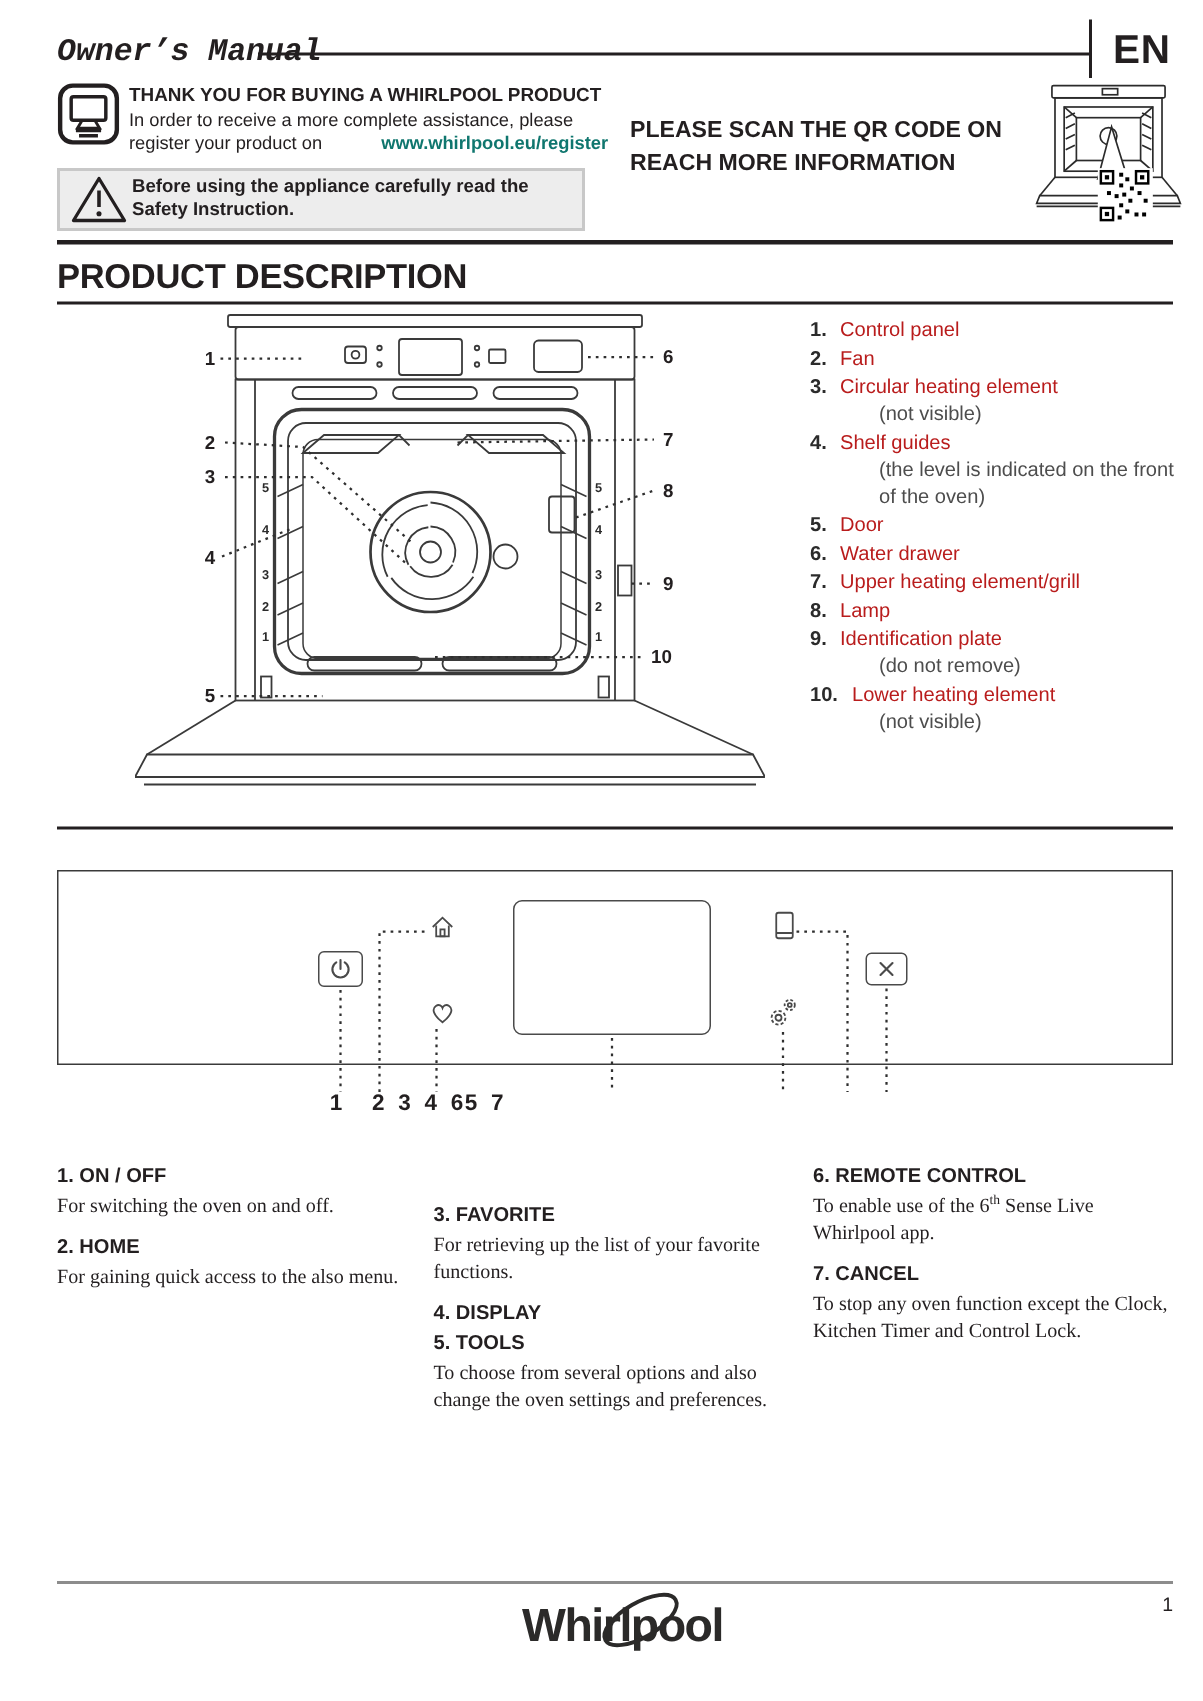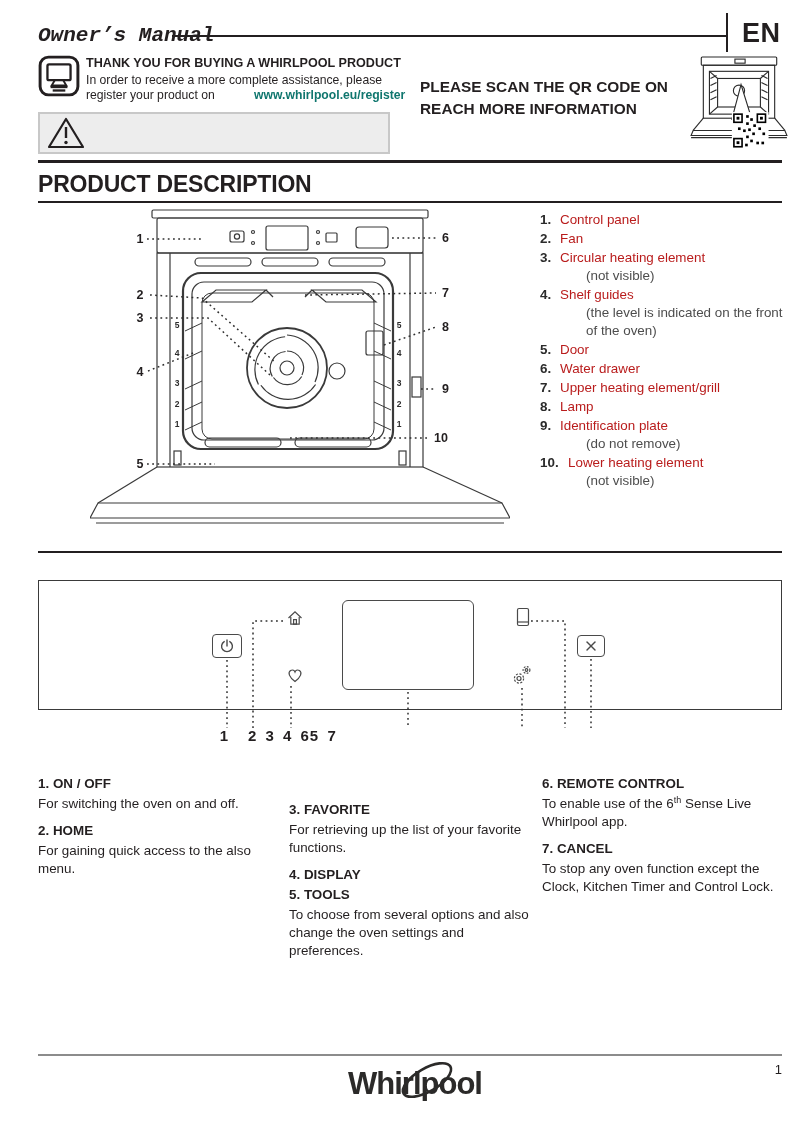--- a/index.html
+++ b/index.html
@@ -46,21 +46,21 @@
   .cp-box{left:38px;top:580px;width:744px;height:130px;border:1.6px solid #3a3a3a;box-sizing:border-box;background:#fff;}
   .cp-btn{border:1.4px solid #4a4a4a;border-radius:4px;box-sizing:border-box;display:flex;align-items:center;justify-content:center;background:#fff;}
   .cp-display{left:342px;top:600px;width:132px;height:90px;border:1.4px solid #4a4a4a;border-radius:6px;box-sizing:border-box;background:#fff;}
   .cp-numbers{font-size:15px;font-weight:700;}
   .cp-num-first{left:214px;top:727px;width:20px;text-align:center;}
   .cp-num-rest{left:248px;top:727px;word-spacing:3px;letter-spacing:1px;white-space:pre;}
 
   
   .legend{top:775px;font-size:13.4px;line-height:18px;}
   .legend h3{font-size:13.4px;font-weight:700;margin:0 0 2px 0;}
-  .legend p{margin:0 0 9px 0;}
+  .legend p{margin:0 0 9px 0;font-family:Liberation Serif, serif;}
   .legend p:empty{display:none;margin:0;}
   .lg1{left:38px;width:252px;}
   .lg2{left:289px;width:246px;margin-top:26px;}
   .lg3{left:542px;width:242px;}
   .legend sup{font-size:9px;line-height:0;}
 
   
   .footer-line{left:38px;top:1054px;width:744px;height:1.5px;background:#8c8c8c;}
   .page-num{left:762px;top:1062px;font-size:13px;text-align:right;width:20px;}
 
@@ -94,20 +94,21 @@
   </div>
 
   <div class="abs warn-box"></div>
   <svg class="abs" style="left:46px;top:115px;" width="40" height="36" viewBox="0 0 40 34">
     <g fill="none" stroke="#231f20">
       <path d="M20 3 L37 31 L3 31 Z" stroke-width="2.2" stroke-linejoin="round"></path>
       <line x1="20" y1="11" x2="20" y2="22" stroke-width="2.4"></line>
       <circle cx="20" cy="26.5" r="1.7" fill="#231f20" stroke="none"></circle>
     </g>
   </svg>
+  <div class="abs warn-text">Before using the appliance carefully read the Safety Instruction.</div>
 
   <div class="abs qr-note">
     <div>PLEASE SCAN THE QR CODE ON</div>
     <div>REACH MORE INFORMATION</div>
   </div>
 
   <svg class="abs" style="left:688px;top:54px;" width="102" height="106" viewBox="0 0 100 104">
     <g fill="none" stroke="#2b2b2b" stroke-width="1.1">
       <rect x="13" y="3" width="74" height="8" rx="1"></rect>
       <rect x="46" y="5" width="10" height="4"></rect>

